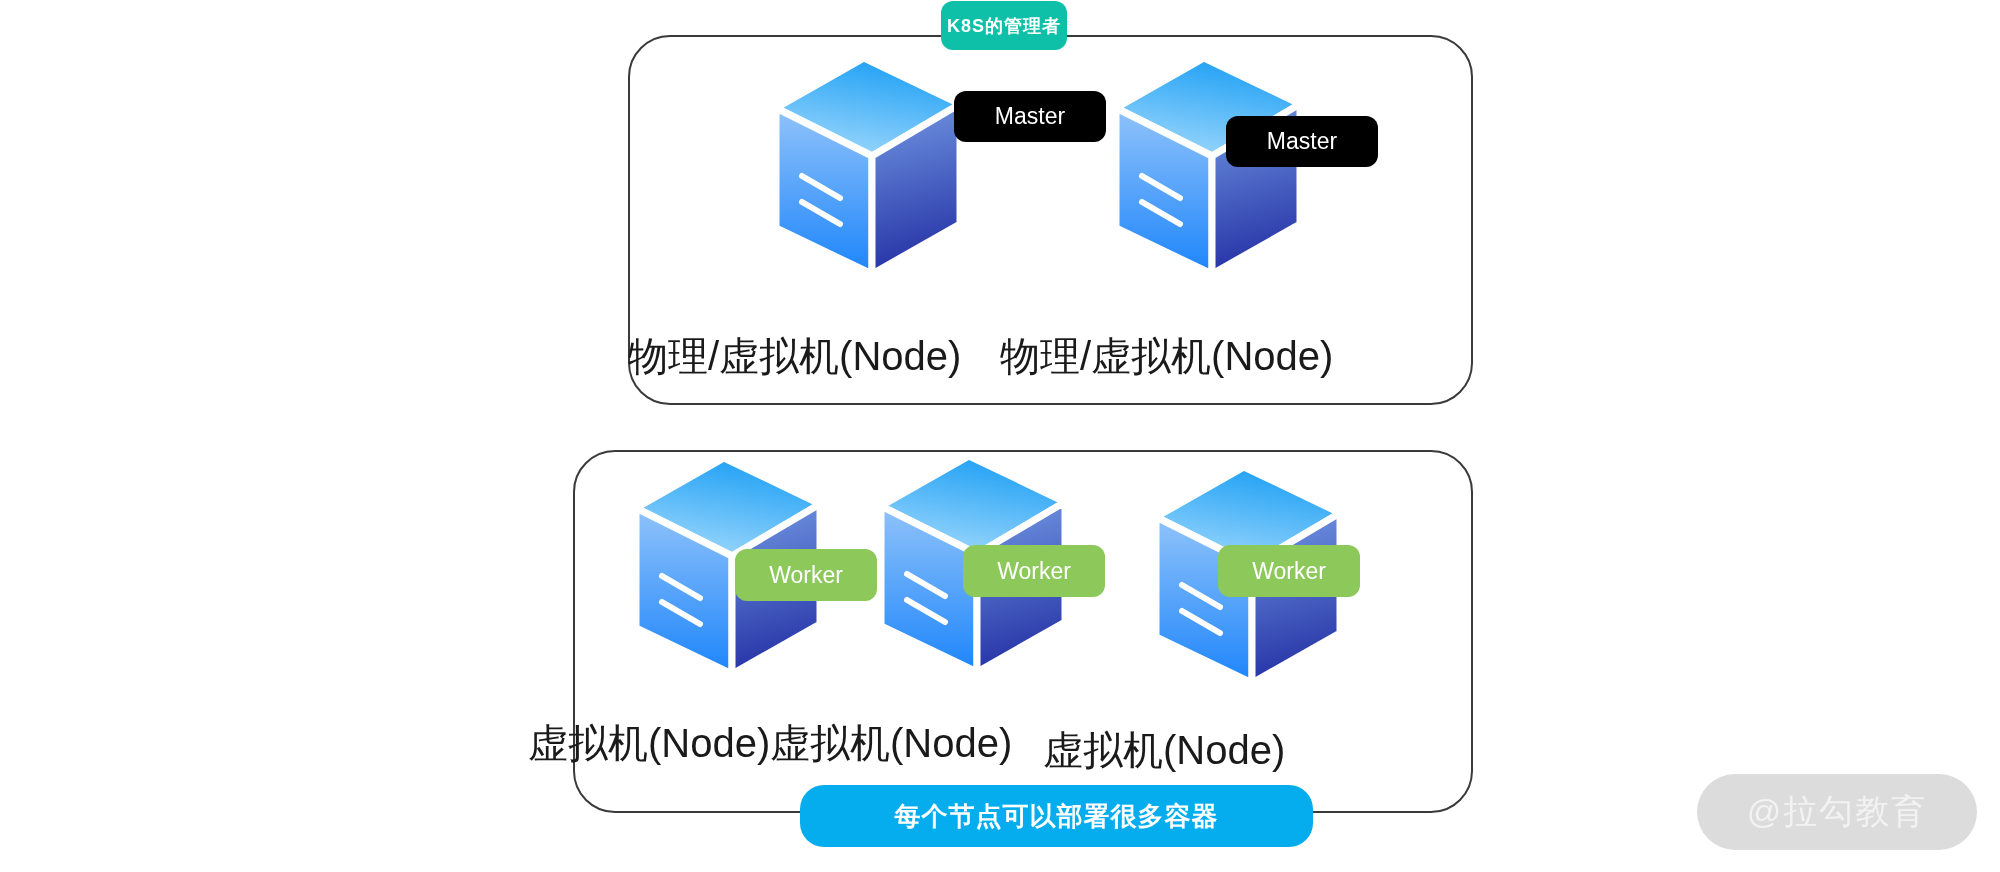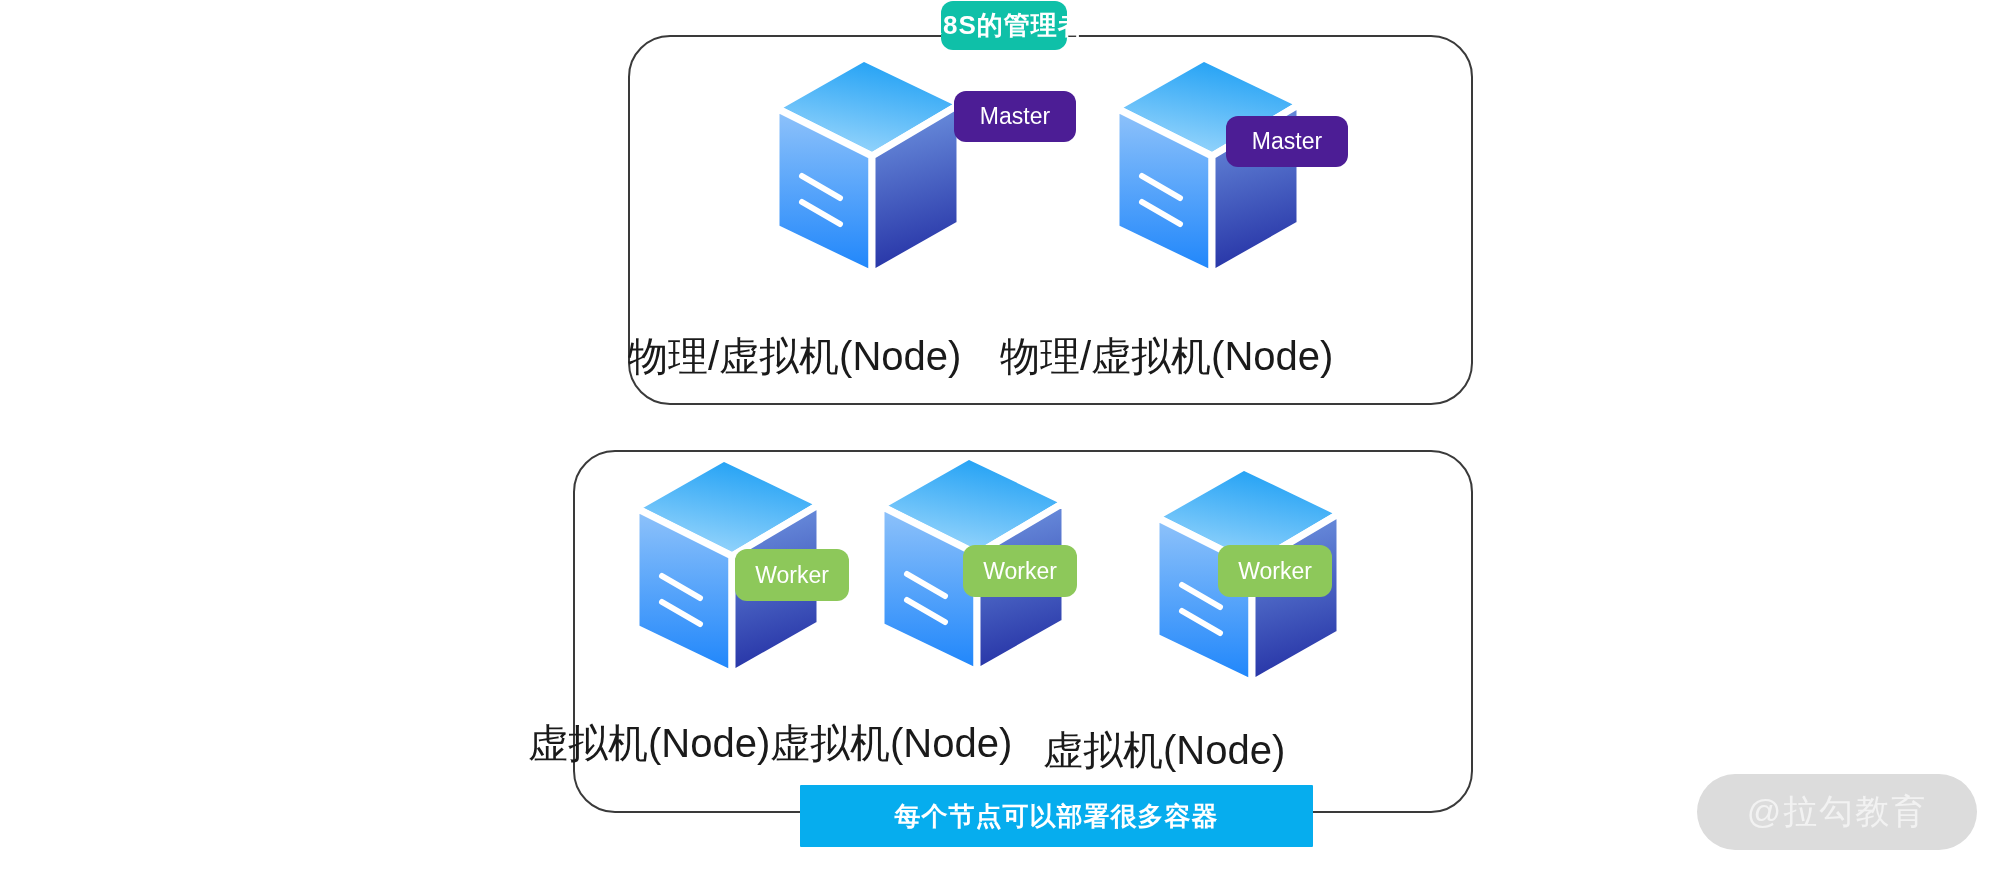--- a/index.html
+++ b/index.html
@@ -39,27 +39,27 @@
     font-weight: bold;
     letter-spacing: 1px;
     white-space: nowrap;
     z-index: 40;
   }
   #banner-master {
     left: 941px; top: 1px;
     width: 126px; height: 49px;
     background: #0FC0A8;
     border-radius: 12px;
-    font-size: 26px;
+    font-size: 18px;
   }
   #banner-worker {
     left: 800px; top: 785px;
     width: 513px; height: 62px;
     background: #06ADEE;
-    border-radius: 1px;
+    border-radius: 24px;
     font-size: 26px;
   }
 
   
   .server {
     position: absolute;
     width: 200px;
     height: 230px;
     z-index: 10;
   }
@@ -70,22 +70,22 @@
     position: absolute;
     display: flex;
     align-items: center;
     justify-content: center;
     color: #ffffff;
     font-size: 23px;
     border-radius: 12px;
     white-space: nowrap;
     z-index: 30;
   }
-  .badge-master { background: #4c1d95; width: 122px; height: 51px; }
-  .badge-worker { background: #8DC85A; width: 114px; height: 52px; }
+  .badge-master { background: #000000; width: 152px; height: 51px; }
+  .badge-worker { background: #8DC85A; width: 142px; height: 52px; }
 
   
   .node-label {
     position: absolute;
     color: #1a1a1a;
     font-size: 40px;
     white-space: nowrap;
     text-align: center;
     z-index: 20;
   }

